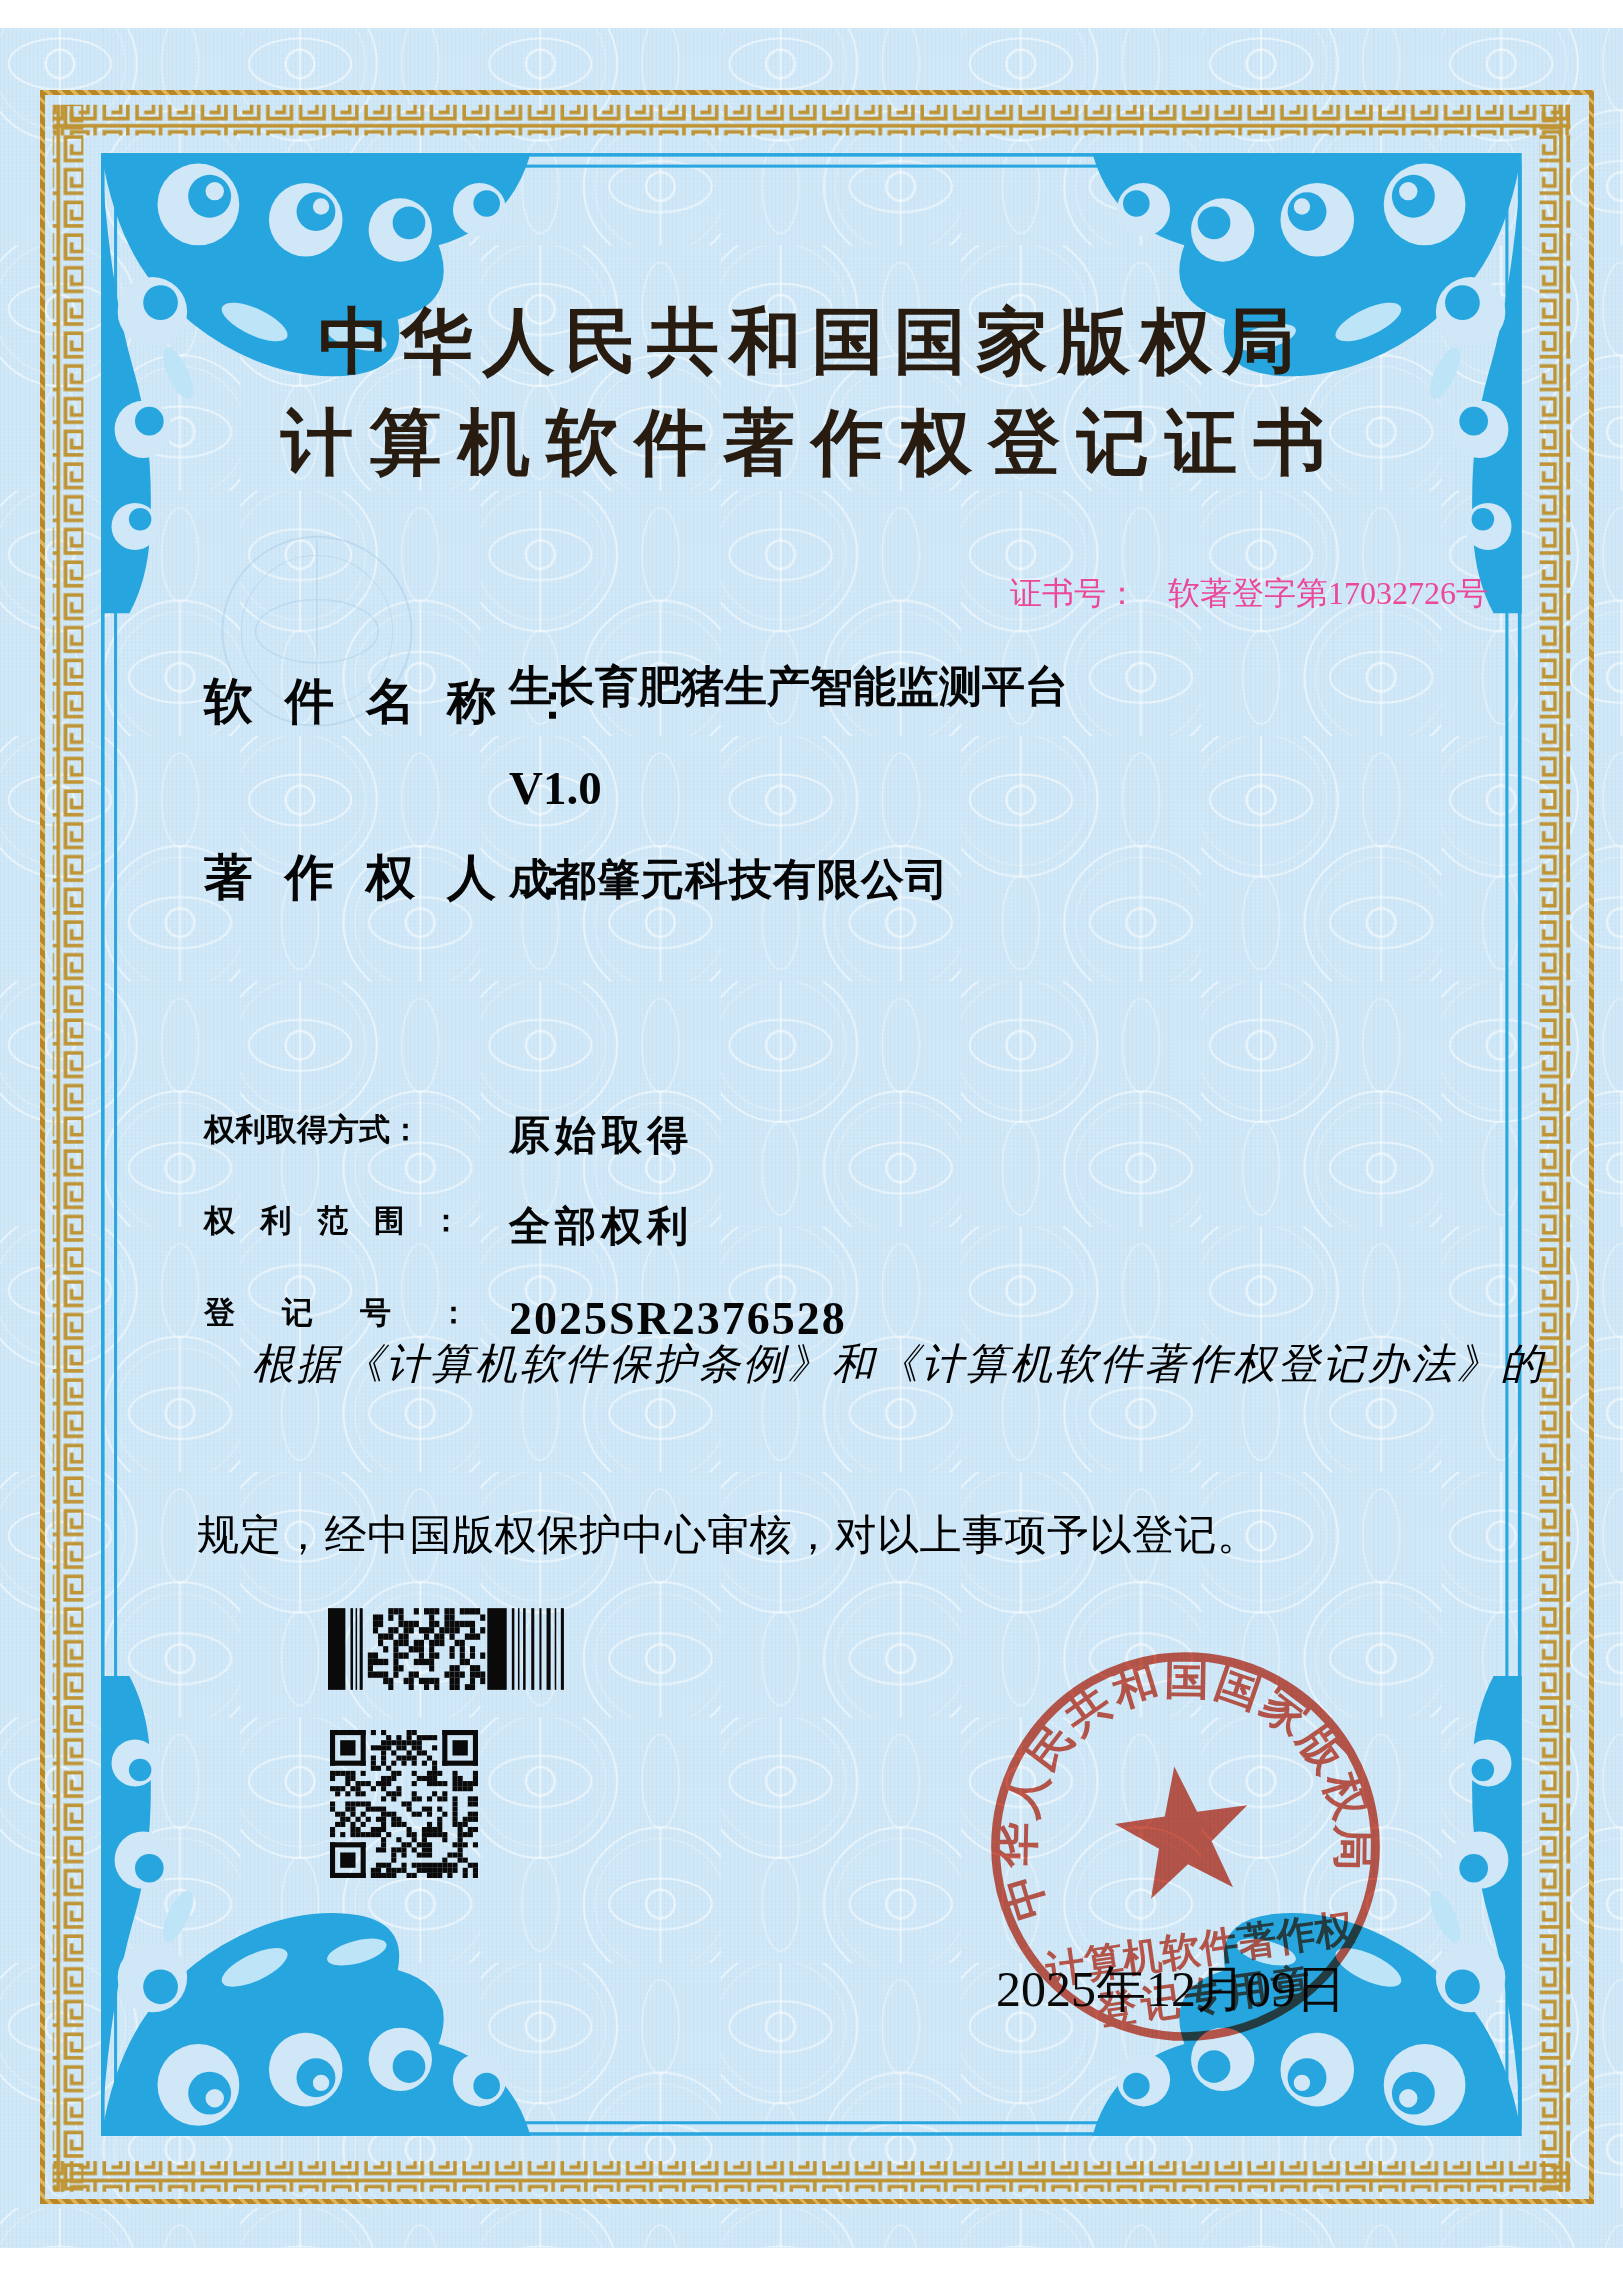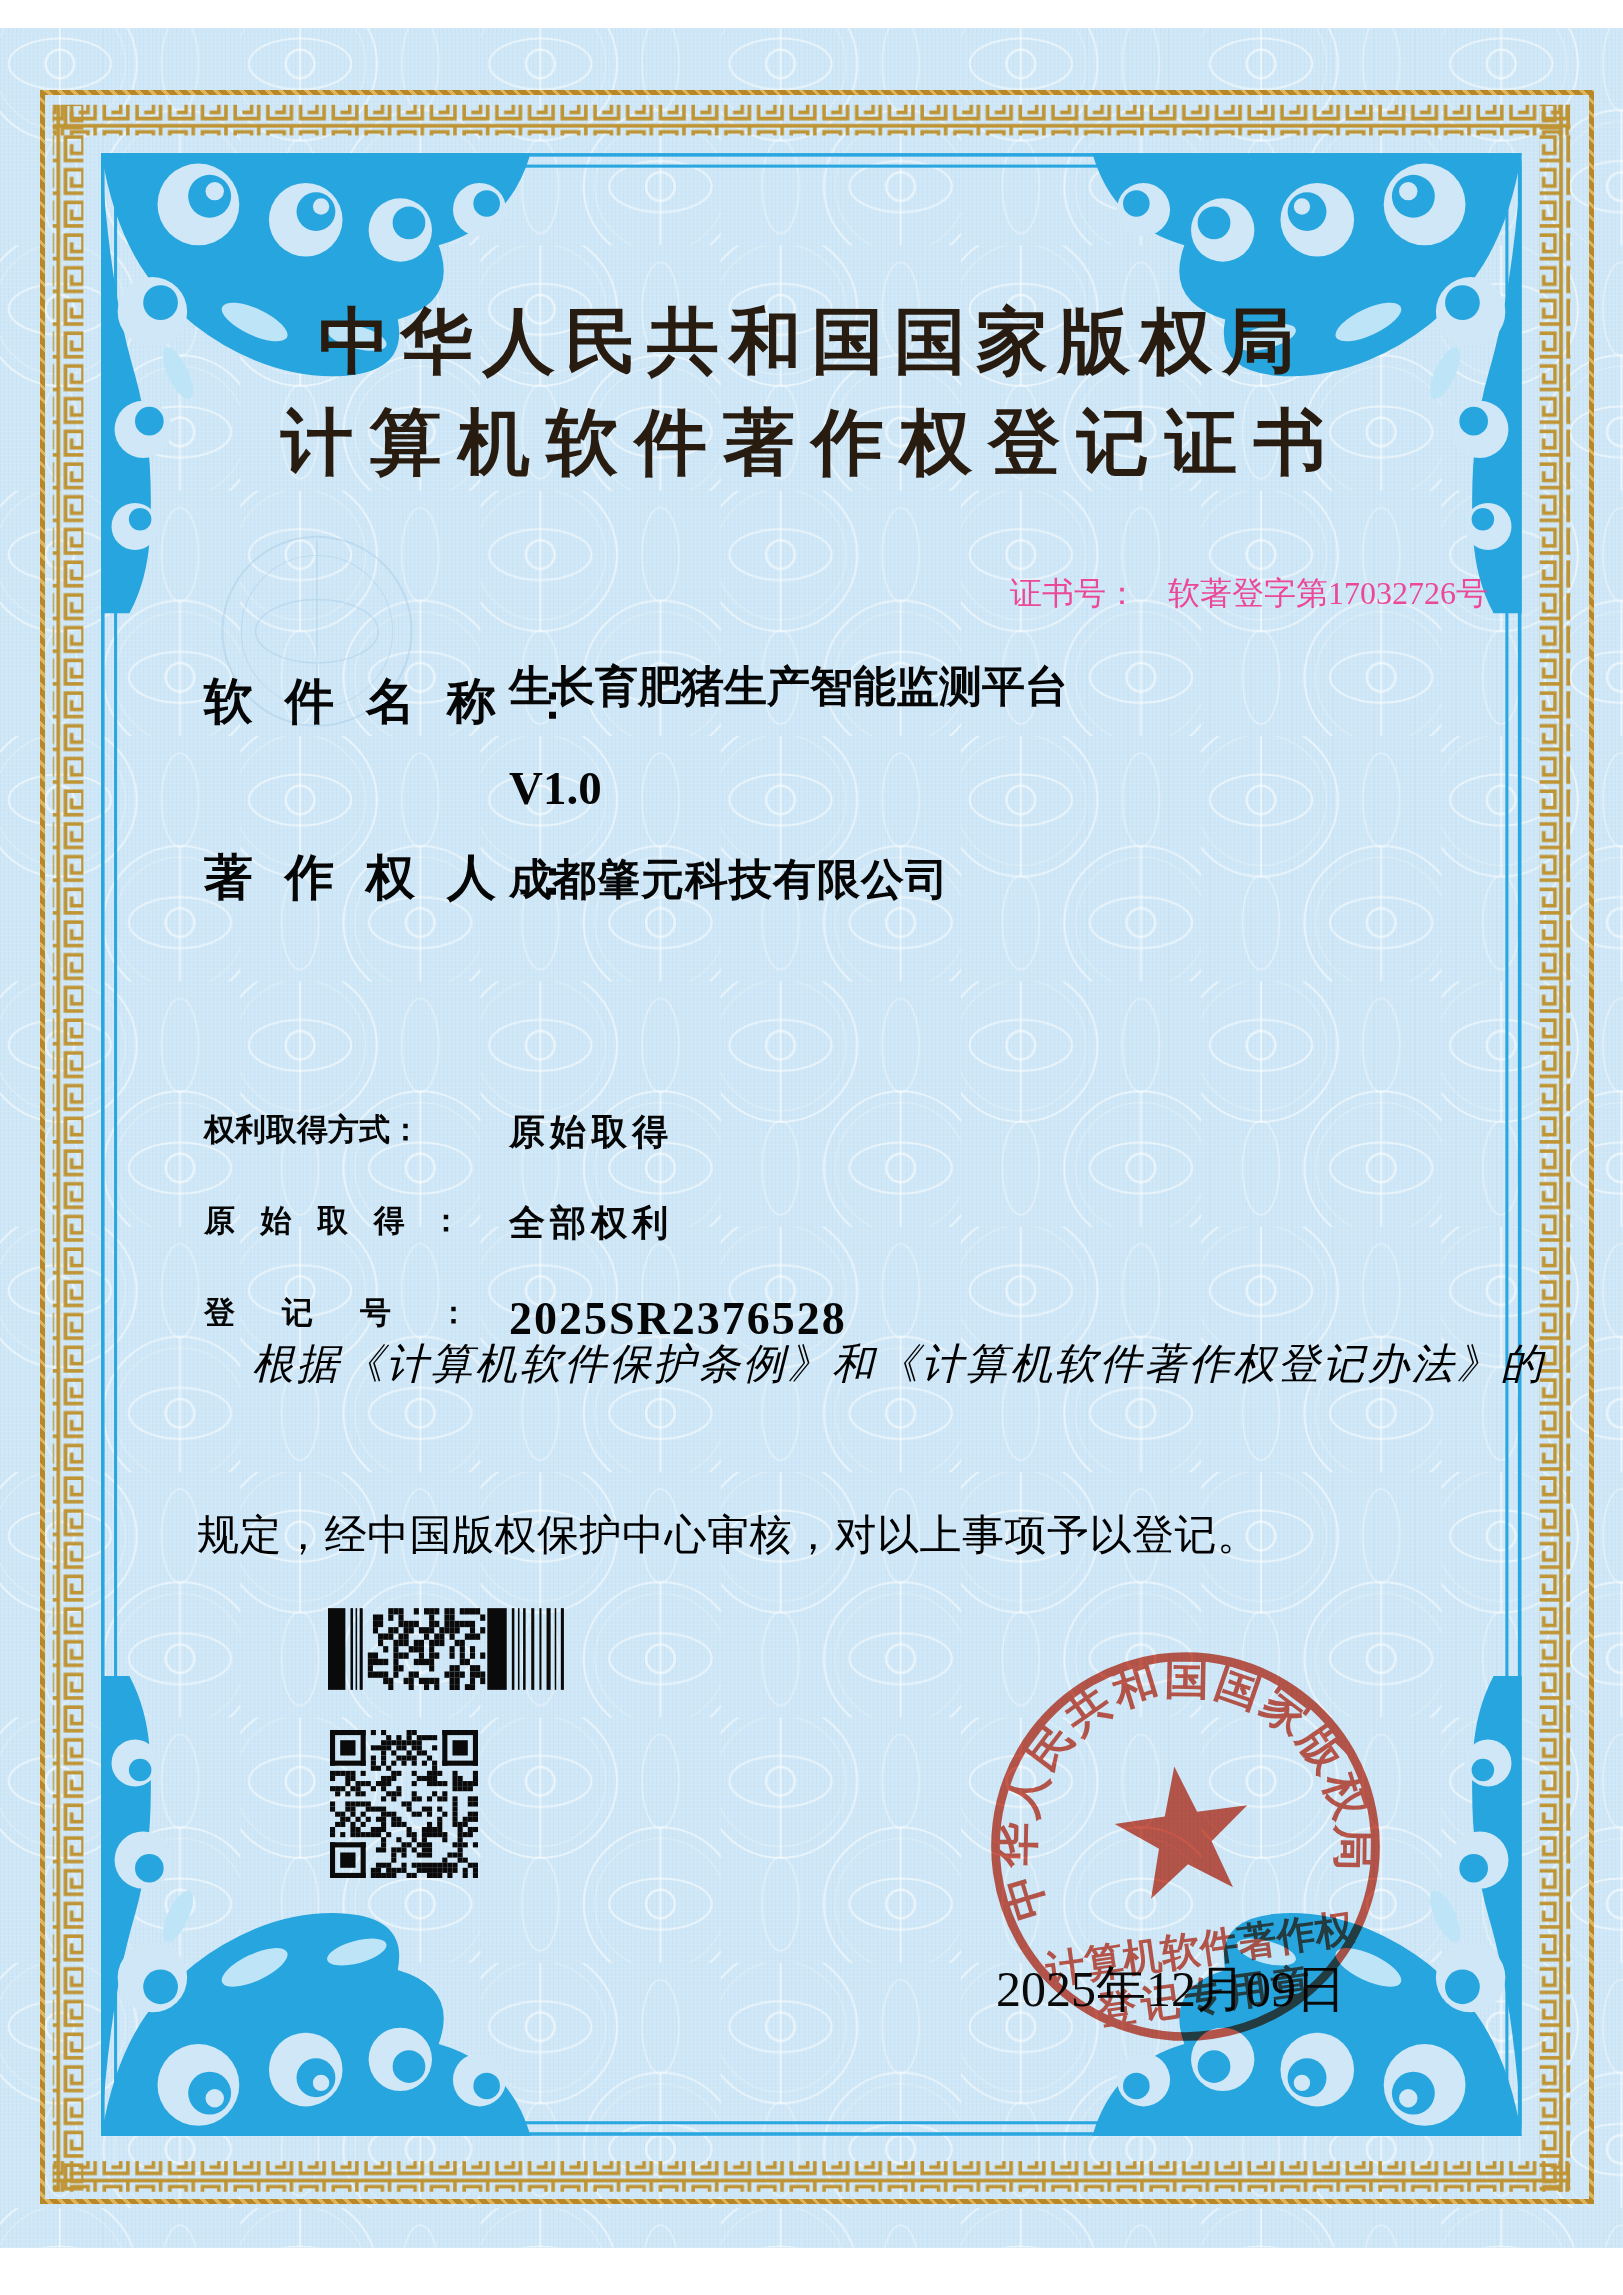--- a/index.html
+++ b/index.html
@@ -34,21 +34,21 @@
   }
   .certno .gap{display:inline-block;width:30px;}
   .flabel,.fvalue{
     color:#060606;font-weight:bold;white-space:nowrap;line-height:1.08;
   }
   .flabel{left:204px;}
   .fvalue{left:509px;}
   .f-big{font-size:49px;}
   .v-big{font-size:43px;}
   .f-small{font-size:31px;}
-  .v-small{font-size:36px;}
+  .v-small{font-size:41px;}
   .serifv{font-family:Liberation Serif, serif;}
   .body-line{
     color:#000;font-family:"Liberation Serif", serif;font-size:42px;white-space:nowrap;
   }
   .date{
     left:996px;top:1956px;color:#0a0a0a;font-family:"Liberation Serif", serif;
     font-size:50px;white-space:nowrap;z-index:4;
   }
   .seal-svg{left:971px;top:1632px;width:429px;height:429px;z-index:5;
     mix-blend-mode:multiply;opacity:.93;}
@@ -143,21 +143,21 @@
 <div class="abs flabel f-big" style="top:675px;letter-spacing:32px;">软件名称：</div>
 <div class="abs fvalue v-big" style="top:663px;">生长育肥猪生产智能监测平台</div>
 <div class="abs fvalue serifv" style="top:763px;font-size:47px;">V1.0</div>
 
 <div class="abs flabel f-big" style="top:851px;letter-spacing:32px;">著作权人：</div>
 <div class="abs fvalue v-big" style="top:856px;letter-spacing:1px;">成都肇元科技有限公司</div>
 
 <div class="abs flabel f-small" style="top:1113px;">权利取得方式：</div>
 <div class="abs fvalue v-small" style="top:1113px;letter-spacing:5.1px;">原始取得</div>
 
-<div class="abs flabel f-small" style="top:1204px;letter-spacing:25.6px;">原始取得：</div>
+<div class="abs flabel f-small" style="top:1204px;letter-spacing:25.6px;">权利范围：</div>
 <div class="abs fvalue v-small" style="top:1204px;letter-spacing:5.1px;">全部权利</div>
 
 <div class="abs flabel f-small" style="top:1296px;letter-spacing:47px;">登记号：</div>
 <div class="abs fvalue serifv" style="top:1294px;font-size:46px;letter-spacing:2px;">2025SR2376528</div>
 
 <div class="abs body-line" style="left:252px;top:1336px;letter-spacing:2.6px;font-style:italic;">根据《计算机软件保护条例》和《计算机软件著作权登记办法》的</div>
 <div class="abs body-line" style="left:197px;top:1507px;letter-spacing:0.5px;">规定，经中国版权保护中心审核，对以上事项予以登记。</div>
 
 <svg class="abs code-svg" id="barcode" style="left:328px;top:1608px;" width="240" height="82" viewBox="0 0 470 160" xmlns="http://www.w3.org/2000/svg">
     <rect x="0" y="0" width="34" height="160" fill="#0a0a0a"></rect>

